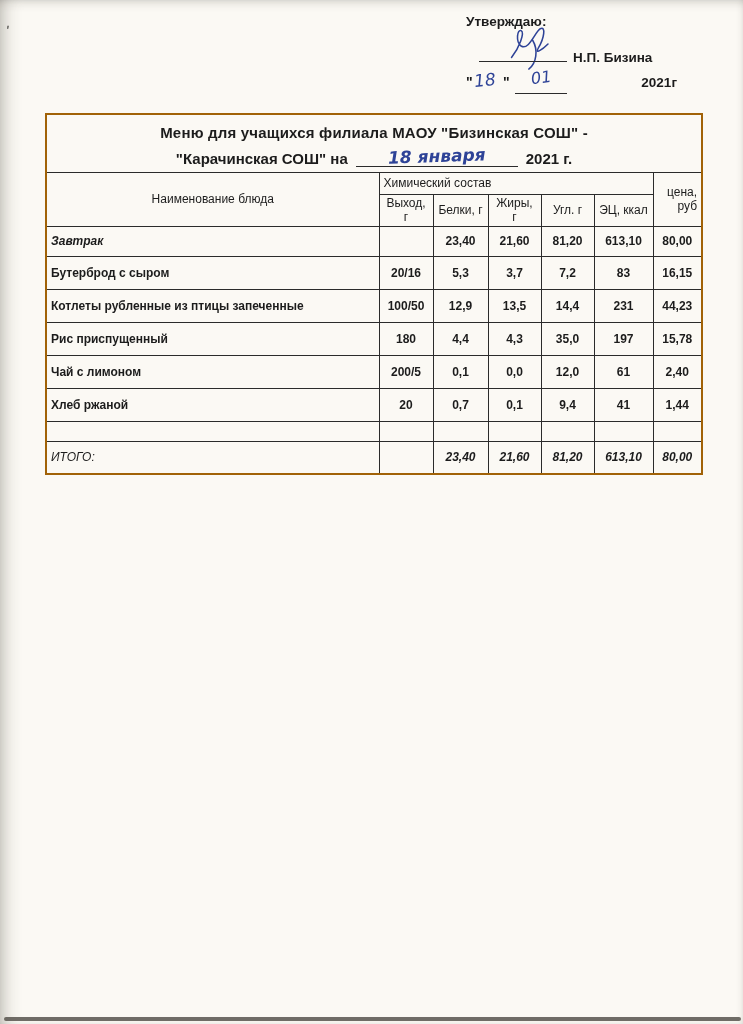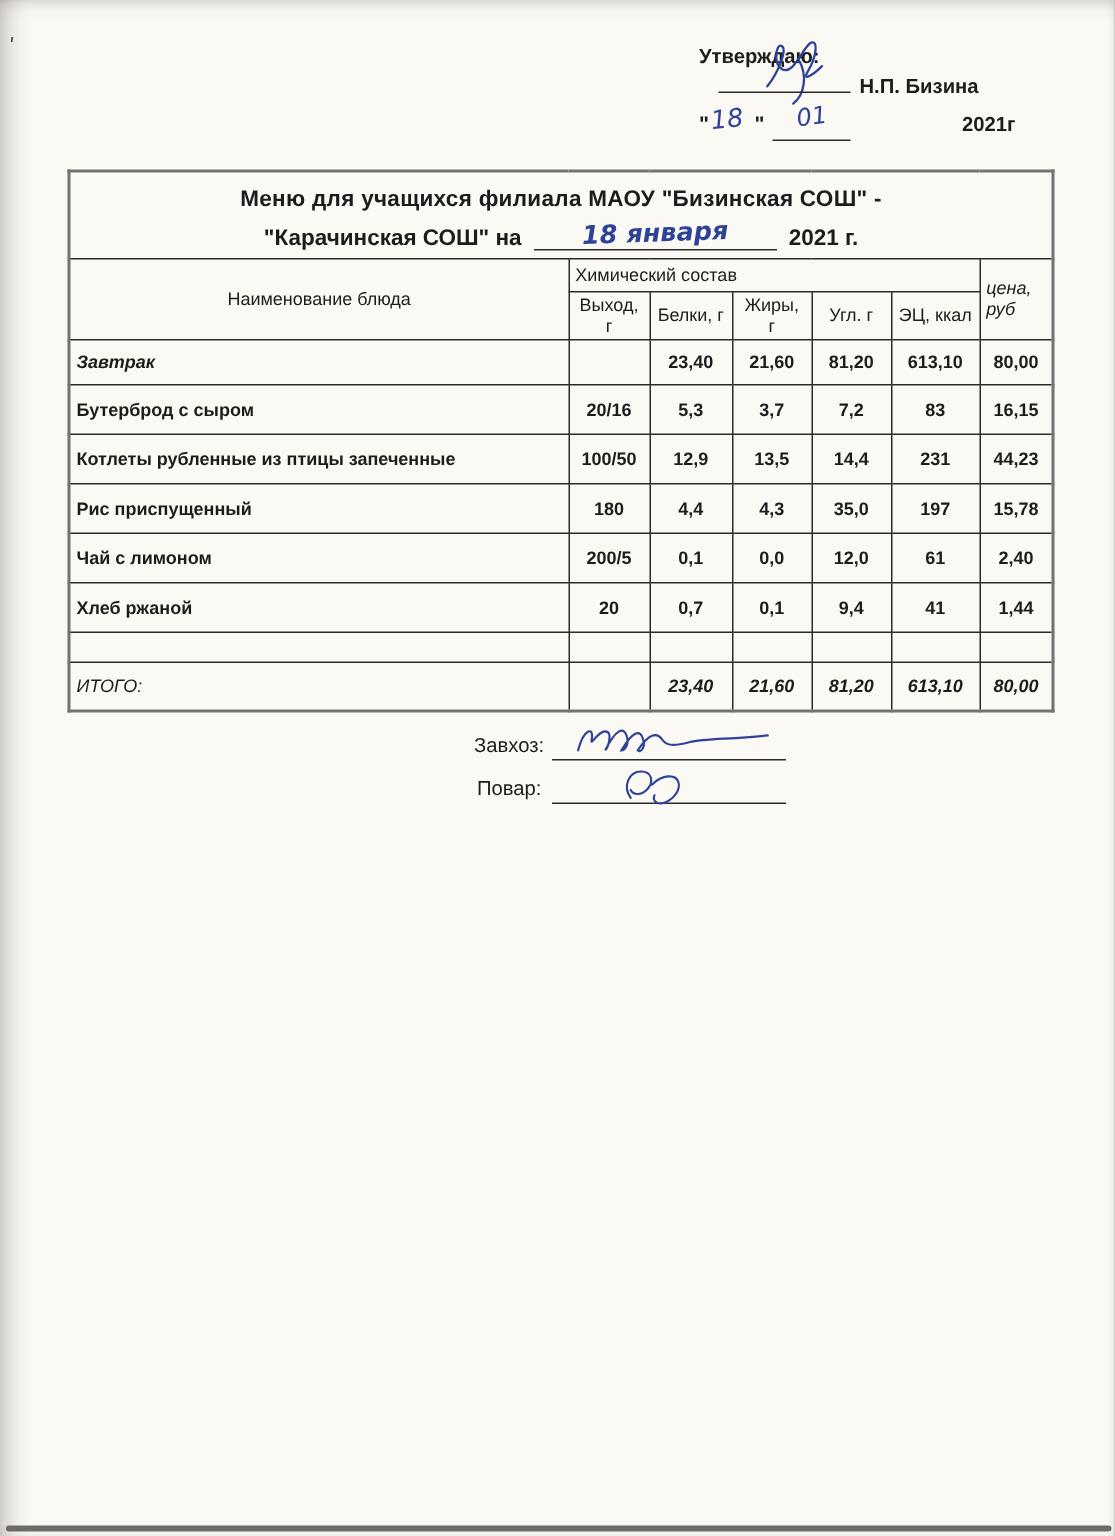--- a/index.html
+++ b/index.html
@@ -23,53 +23,53 @@
     position:absolute; left:4px; right:2px; bottom:3px; height:4px;
     background:#57544e; border-radius:2px; opacity:.85;
   }
   .scan-mark {
     position:absolute; left:6px; top:22px;
     font-size:15px; color:#4a4a46; transform:rotate(8deg);
   }
 
   
   .approval { position:absolute; left:455px; top:12px; width:246px; height:92px; }
-  .approval-label { position:absolute; left:11px; top:18px; font-weight:bold; font-size:13.5px;text-align:center; }
+  .approval-label { position:absolute; left:11px; top:2px; font-weight:bold; font-size:13.5px;text-align:center; }
   .sig-approval { position:absolute; left:45px; top:8px; width:72px; height:52px; }
   .sig-line1 { position:absolute; left:24px; top:49px; width:88px; border-bottom:1.5px solid #2b2b2b; }
   .approver-name { position:absolute; left:118px; top:38px; font-weight:bold; font-size:13.5px; }
   .date-row { position:absolute; left:0; top:56px; width:246px; height:32px; }
   .q1 { position:absolute; left:11px; top:6px; font-weight:bold; font-size:14px; }
   .q2 { position:absolute; left:48px; top:6px; font-weight:bold; font-size:14px; }
   .hand { color:#2e4397; font-style:italic; font-family:"DejaVu Sans",sans-serif; }
   .hand-day { position:absolute; left:19px; top:2px; font-size:17px; transform:rotate(-6deg); }
   .month-blank { position:absolute; left:60px; top:0; width:52px; height:26px; border-bottom:1.5px solid #2b2b2b; text-align:center; }
   .hand-month { font-size:16px; display:inline-block; transform:rotate(-8deg); }
   .year { position:absolute; right:24px; top:7px; font-weight:bold; font-size:13.5px; }
 
   
   .menu-table {
     position:absolute; left:45px; top:113px; width:656px;
     border-collapse:collapse; table-layout:fixed;
-    border:2px solid #737373;
+    border:2px solid #a16207;
   }
   .menu-table td { border:1.5px solid #2b2b2b; padding:0 4px; vertical-align:middle; font-size:12px; }
   .title-row td { height:58px; text-align:center; padding-top:4px; }
   .t1 { font-size:15px; font-weight:bold; letter-spacing:.2px; }
   .t2 { font-size:15px; font-weight:bold; margin-top:5px; }
   .date-blank {
     display:inline-block; min-width:162px; margin:0 8px;
     border-bottom:1.5px solid #2b2b2b; text-align:center; vertical-align:bottom;
   }
   .hand-big { font-size:17px; display:inline-block; transform:rotate(-2deg); }
   .hdr1 td { height:22px; }
   .hdr2 td { height:32px; }
   .name-hdr { text-align:center; font-size:10.5px;margin-left:28px; }
   .chem-hdr { text-align:left; font-size:10.5px; }
-  .price-hdr { text-align:left; font-size:11px; line-height:1.2;font-style:italic; }
+  .price-hdr { text-align:right; font-size:11px; line-height:1.2; }
   .sub-hdr { text-align:center; font-size:10px; padding:0 1px;margin-top:38px; }
   .meal-row td { height:30px; }
   .meal-label { text-align:left; font-weight:bold; font-style:italic; font-size:13.5px; }
   .num { text-align:center; font-weight:bold; font-size:12px; }
   .data-row td { height:33px; }
   .name-cell { font-weight:bold; font-size:12px; padding-left:6px; }
   .empty-row td { height:20px; }
   .total-row td { height:33px; }
   .total-label { font-weight:normal; font-style:italic; font-size:13.5px; padding-left:5px; }
   .num-i { text-align:center; font-weight:bold; font-style:italic; font-size:12.5px; }
@@ -213,32 +213,15 @@
       <td class="num-i"></td>
       <td class="num-i">23,40</td>
       <td class="num-i">21,60</td>
       <td class="num-i">81,20</td>
       <td class="num-i">613,10</td>
       <td class="num-i">80,00</td>
     </tr>
   </tbody>
     </table>
 
-  <div class="footer">
-    <div class="f-row">
-      <span class="f-label">Завхоз:</span>
-      <span class="f-line"></span>
-      <svg class="sig sig-zavhoz" viewBox="0 0 155 32">
-        <path d="M6,24 C10,8 18,6 16,16 C15,22 20,10 26,10 C32,10 28,22 26,24 C34,8 40,6 42,14 C44,20 40,24 38,24 C46,10 52,8 54,16 C56,22 52,26 50,24 C58,12 64,10 68,16 C72,22 80,20 88,18 C100,15 118,16 146,13"></path>
-      </svg>
-    </div>
-    <div class="f-row">
-      <span class="f-label2">Повар:</span>
-      <span class="f-line"></span>
-      <svg class="sig sig-povar" viewBox="0 0 70 34">
-        <path d="M14,26 C8,18 12,6 22,6 C30,6 32,14 26,20 C22,24 16,24 14,20"></path>
-        <path d="M30,16 C38,8 48,8 50,14 C52,20 46,28 38,30 C34,31 30,28 32,24"></path>
-      </svg>
-    </div>
-  </div>
 
   <div class="bottom-edge"></div>
 </div>
 
 </body></html>

